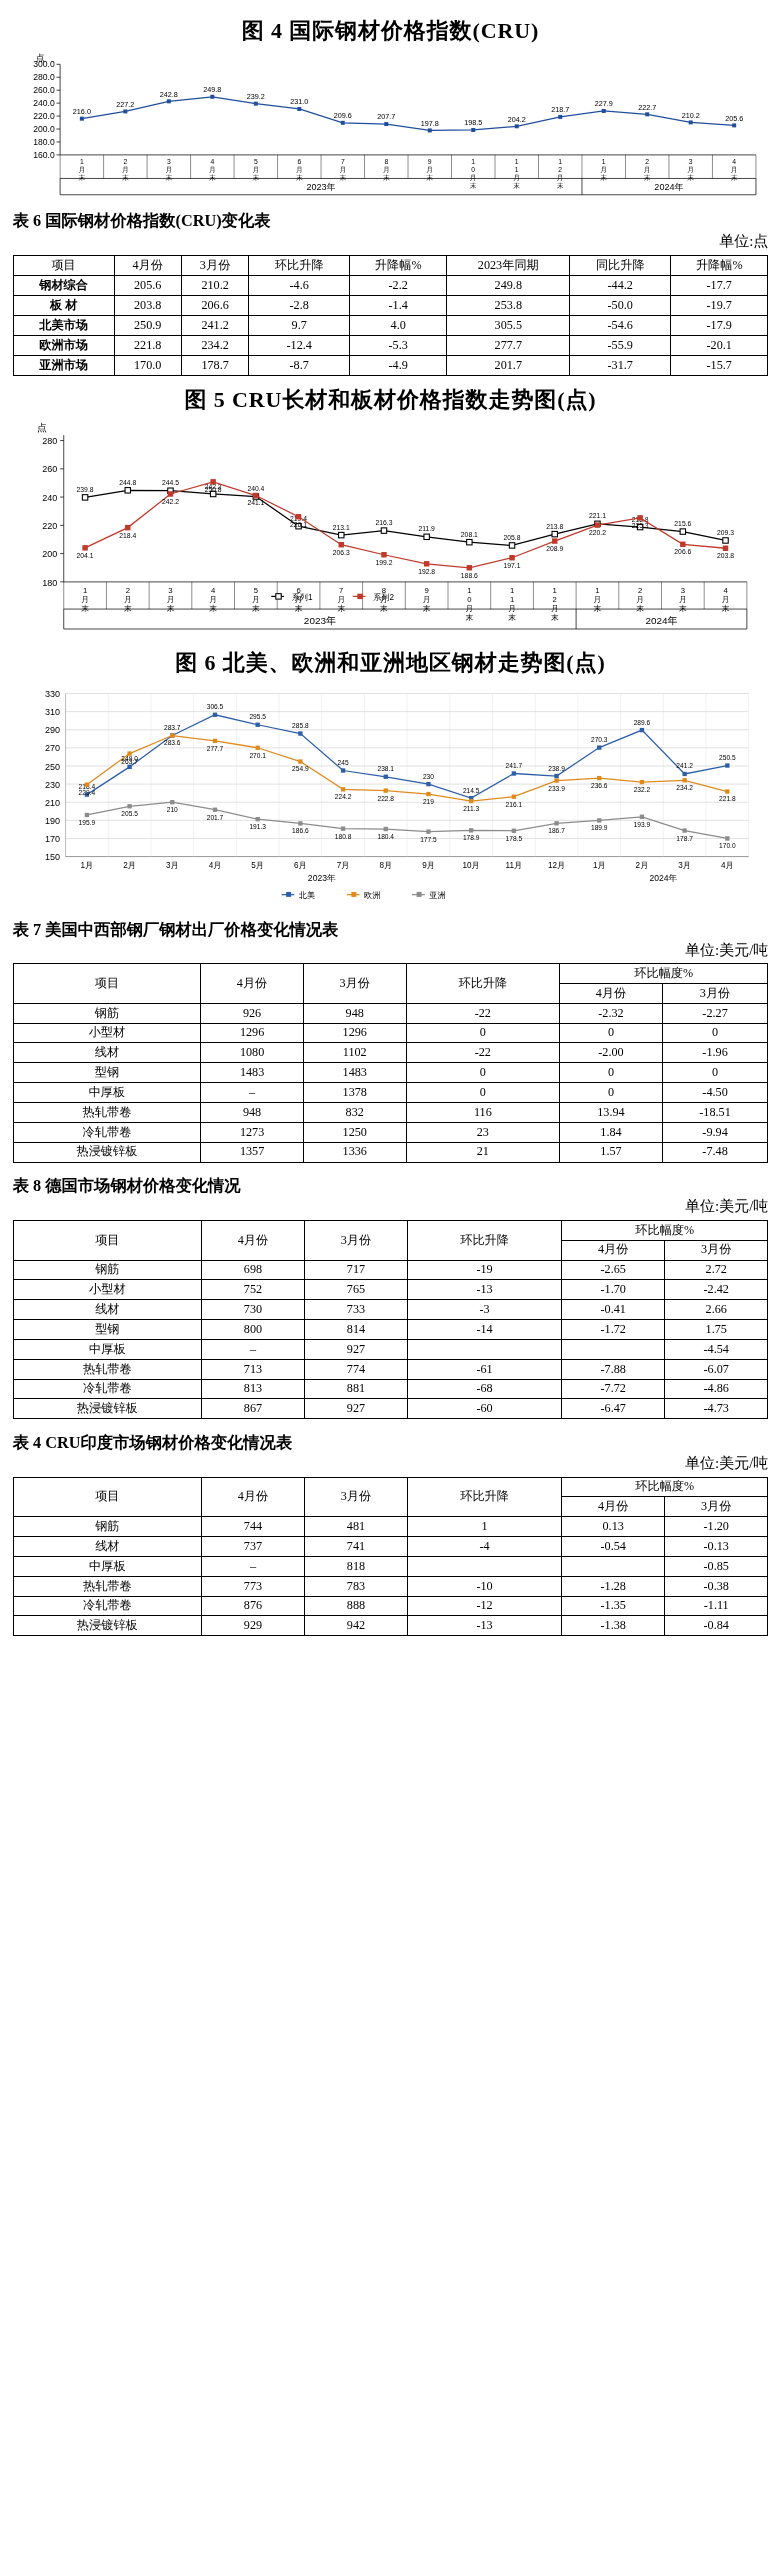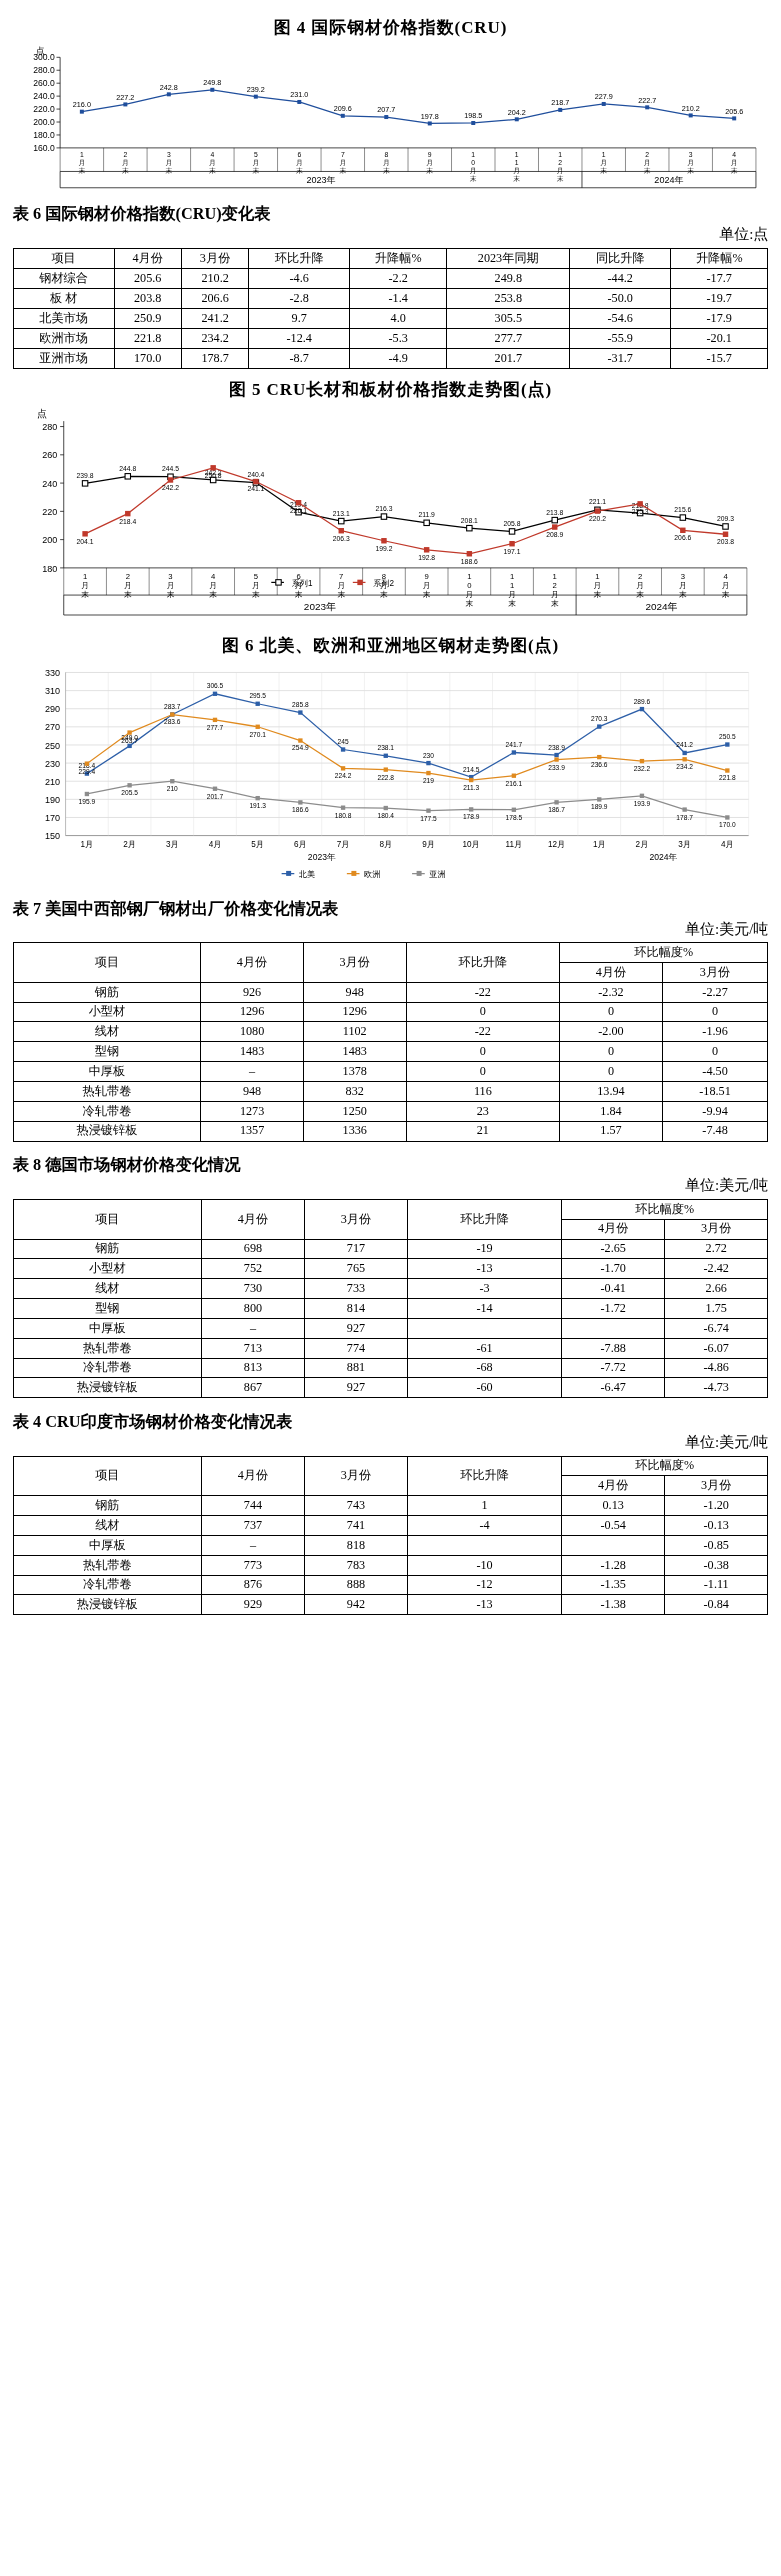--- a/index.html
+++ b/index.html
@@ -7,21 +7,21 @@
   body {
     width: 781px;
     background: #ffffff;
     font-family: "Liberation Serif", serif;
     color: #000;
   }
   .page { width: 781px; padding: 7.2px 12.7px 18px 12.7px; }
 
   .fig-title {
     text-align: center;
-    font-size: 17px;
+    font-size: 22px;
     font-weight: bold;
     letter-spacing: 0.9px;
     margin: 9px 0 1.8px 0;
     font-family: "Liberation Serif", serif;
   }
   .tbl-title {
     font-size: 16.3px;
     font-weight: bold;
     margin: 12.7px 0 3.6px 0;
     display: flex;
@@ -44,21 +44,21 @@
     padding-left: 36px;
   }
   table.data th, table.data td {
     border: 0.9px solid #000;
     text-align: center;
     padding: 1.8px 2.7px;
     line-height: 1.25;
     white-space: nowrap;
   }
   table.data th { font-weight: normal; }
-  table.data td.rowhdr { font-weight: normal; }
+  table.data td.rowhdr { font-weight: bold; }
   .t6 td, .t6 th { height: 20px; font-size: 12.2px; }
   .t789 td, .t789 th { height: 19px; font-size: 12.2px; }
 </style>
 </head>
 <body>
 
 <div class="page">
 
   <div class="fig-title">图 4   国际钢材价格指数(CRU)</div>
   <div class="chart-wrap">
@@ -739,21 +739,21 @@
           <td>-14</td>
           <td>-1.72</td>
           <td>1.75</td>
         </tr>
         <tr>
           <td>中厚板</td>
           <td>–</td>
           <td>927</td>
           <td></td>
           <td></td>
-          <td>-6.74</td>
+          <td>-4.54</td>
         </tr>
         <tr>
           <td>热轧带卷</td>
           <td>713</td>
           <td>774</td>
           <td>-61</td>
           <td>-7.88</td>
           <td>-6.07</td>
         </tr>
         <tr>
@@ -790,21 +790,21 @@
         </tr>
       <tr id="t9-head2">
           <th>4月份</th>
           <th>3月份</th>
         </tr>
     </thead>
     <tbody id="t9-body">
         <tr>
           <td>钢筋</td>
           <td>744</td>
-          <td>743</td>
+          <td>481</td>
           <td>1</td>
           <td>0.13</td>
           <td>-1.20</td>
         </tr>
         <tr>
           <td>线材</td>
           <td>737</td>
           <td>741</td>
           <td>-4</td>
           <td>-0.54</td>

